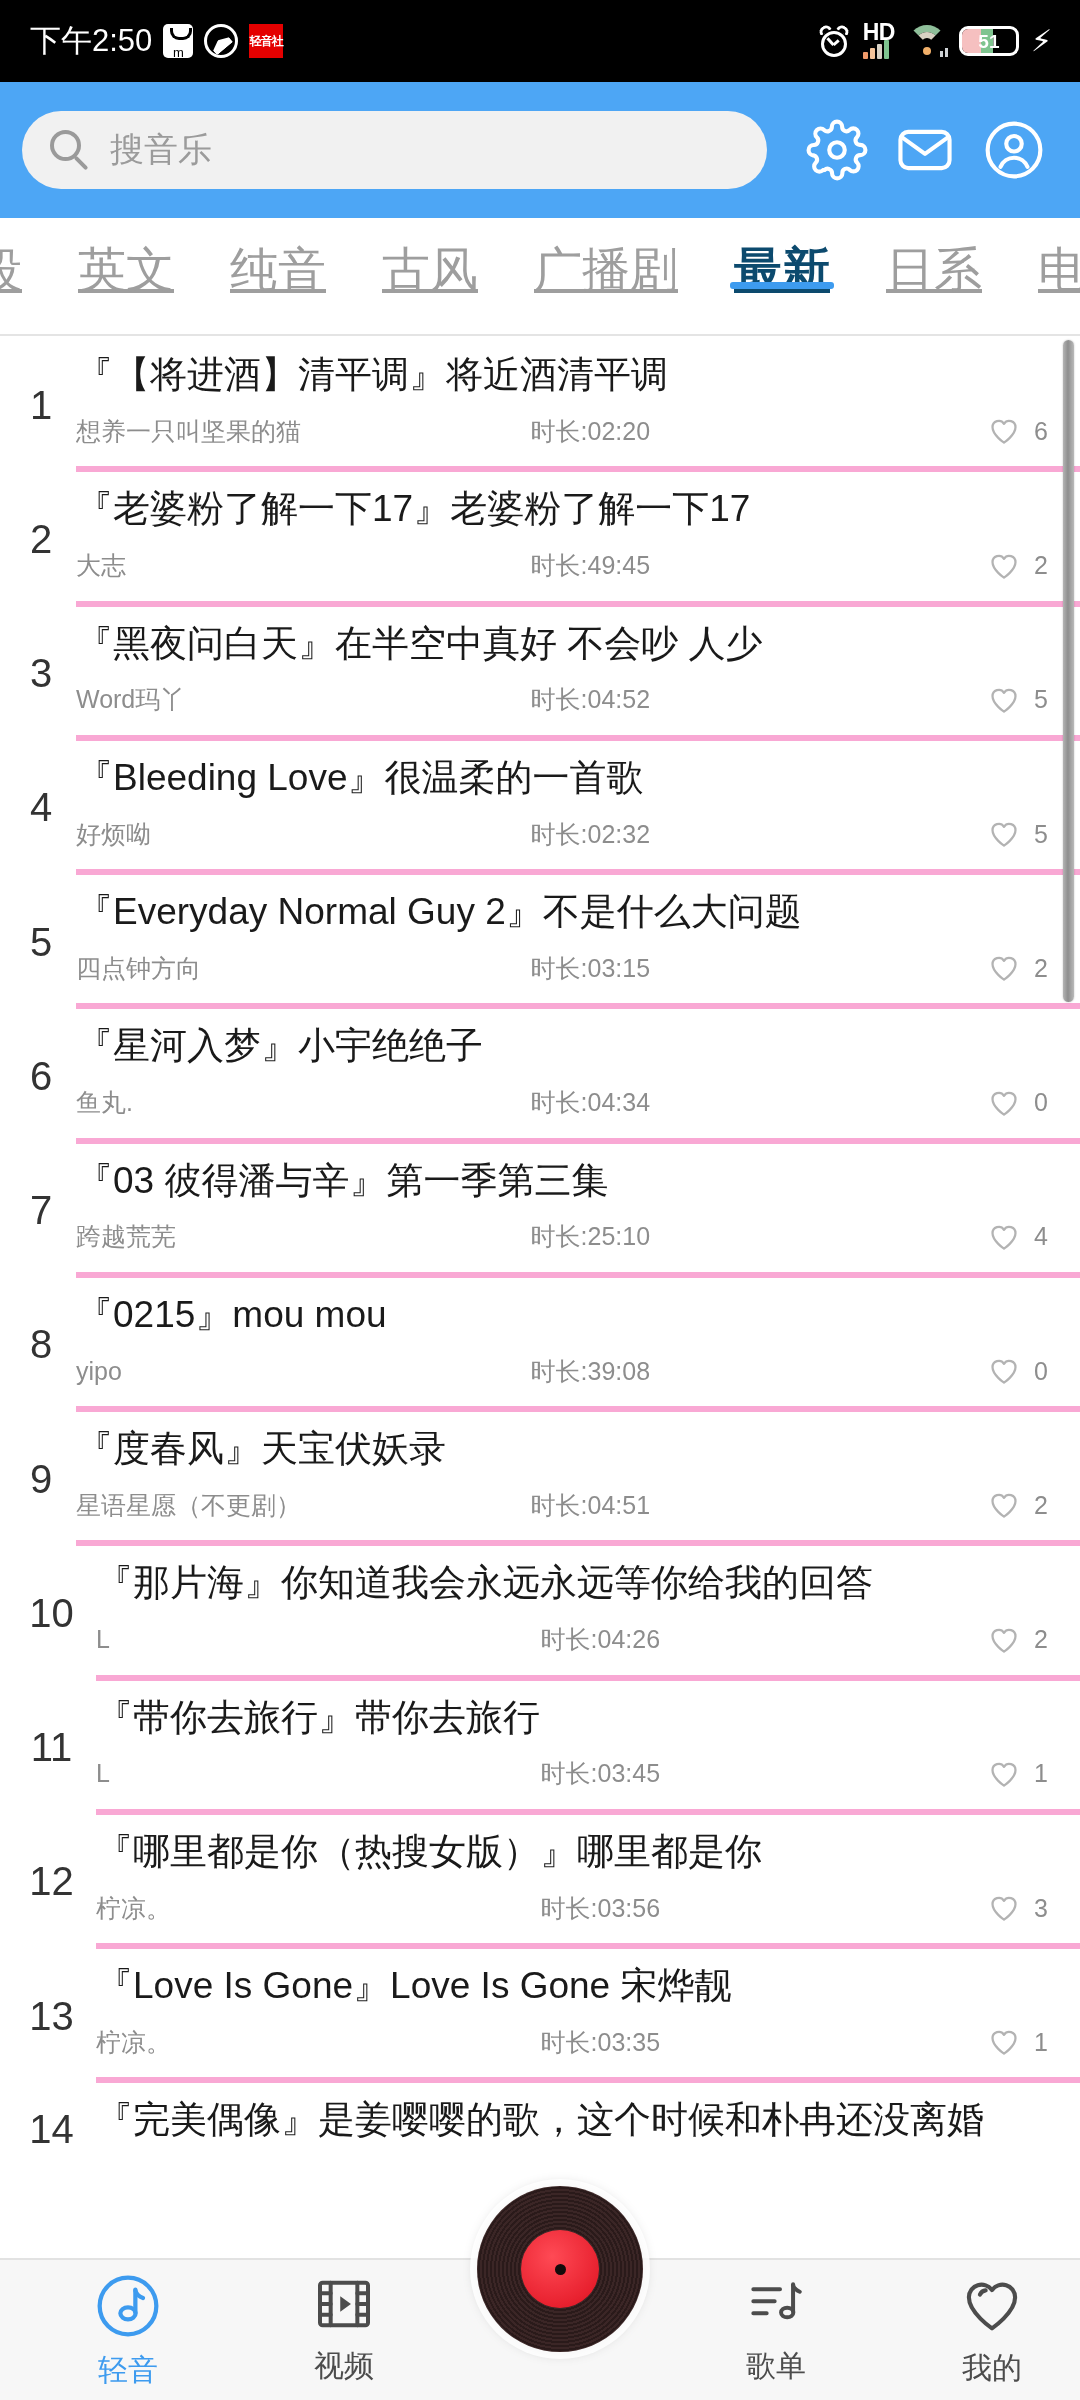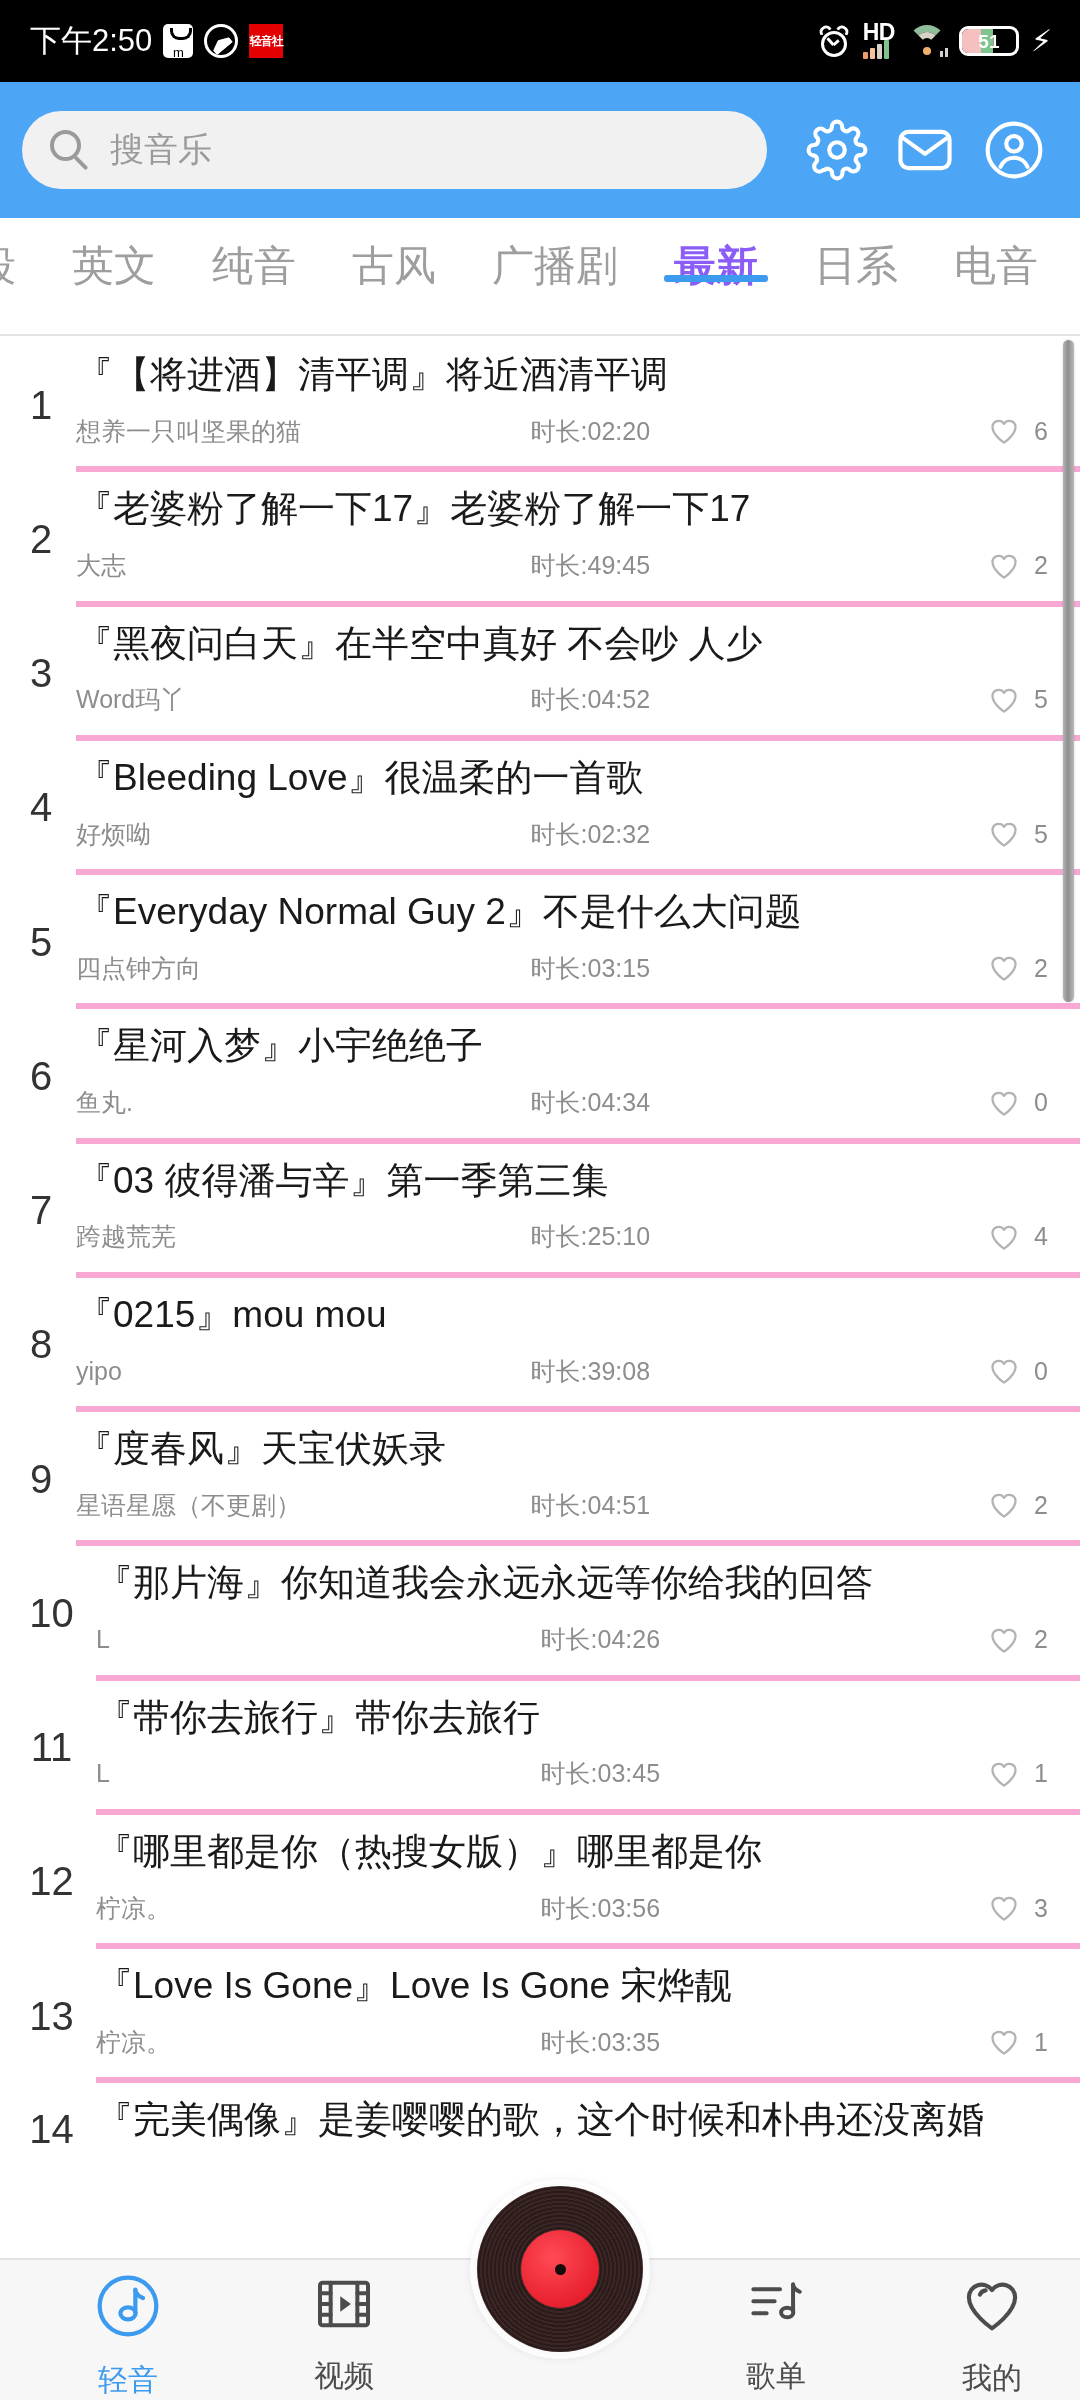--- a/index.html
+++ b/index.html
@@ -111,24 +111,24 @@
 
   
   .tabbar{
     position:absolute; top:218px; left:0; width:1080px; height:118px;
     background:#fff; border-bottom:2px solid #e4e4e4; overflow:hidden;
   }
   .tabstrip{ display:flex; align-items:flex-start; height:100%;
     padding-left:0px; gap:0px; }
   .tab{
     position:relative; flex:0 0 auto; padding:24px 28px 0 28px;
-    font-size:42px; color:#9e9e9e; white-space:nowrap; line-height:1.15;
+    font-size:48px; color:#9e9e9e; white-space:nowrap; line-height:1.15;text-decoration:underline;
   }
   .tab.partial{ padding-left:0; margin-left:-26px; }
-  .tab.active{ color:#8b5cf6; font-weight:bold; }
+  .tab.active{ color:#0c4a6e; font-weight:bold; }
   .tab .underline{ display:none; }
   .tab.active .underline{
     display:block; position:absolute; left:50%; transform:translateX(-50%);
     bottom:8px; width:104px; height:7px; background:#3d9bef; border-radius:3px;
   }
 
   
   .listwrap{
     position:absolute; top:338px; left:0; width:1080px; height:1920px;
     background:#fff; overflow:hidden;
@@ -162,21 +162,21 @@
     box-shadow:0 0 2px rgba(0,0,0,.25);
   }
 
   
   .bottomnav{
     position:absolute; bottom:0; left:0; width:1080px; height:142px;
     background:#f7f7f7; border-top:2px solid #e2e2e2;
     display:flex; align-items:flex-start; padding-top:12px;
   }
   .navitem{
-    flex:1; display:flex; flex-direction:column; align-items:center; gap:16px;margin-left:40px;
+    flex:1; display:flex; flex-direction:column; align-items:center; gap:6px;margin-left:40px;
   }
   .navitem .lbl{ font-size:30px; color:#4c4c4c; }
   .navitem.active .lbl{ color:#3d9bef; }
   .navitem.center{ position:relative; }
   .record{
     position:absolute; top:-86px; left:50%; transform:translateX(-50%);
     width:166px; height:166px; border-radius:50%;
     background:
       radial-gradient(circle at 50% 50%, #000 0 2%, rgba(0,0,0,0) 2.5%),
       repeating-radial-gradient(circle at 50% 50%, #2a1a1a 0 2px, #3b2626 2px 4px),

